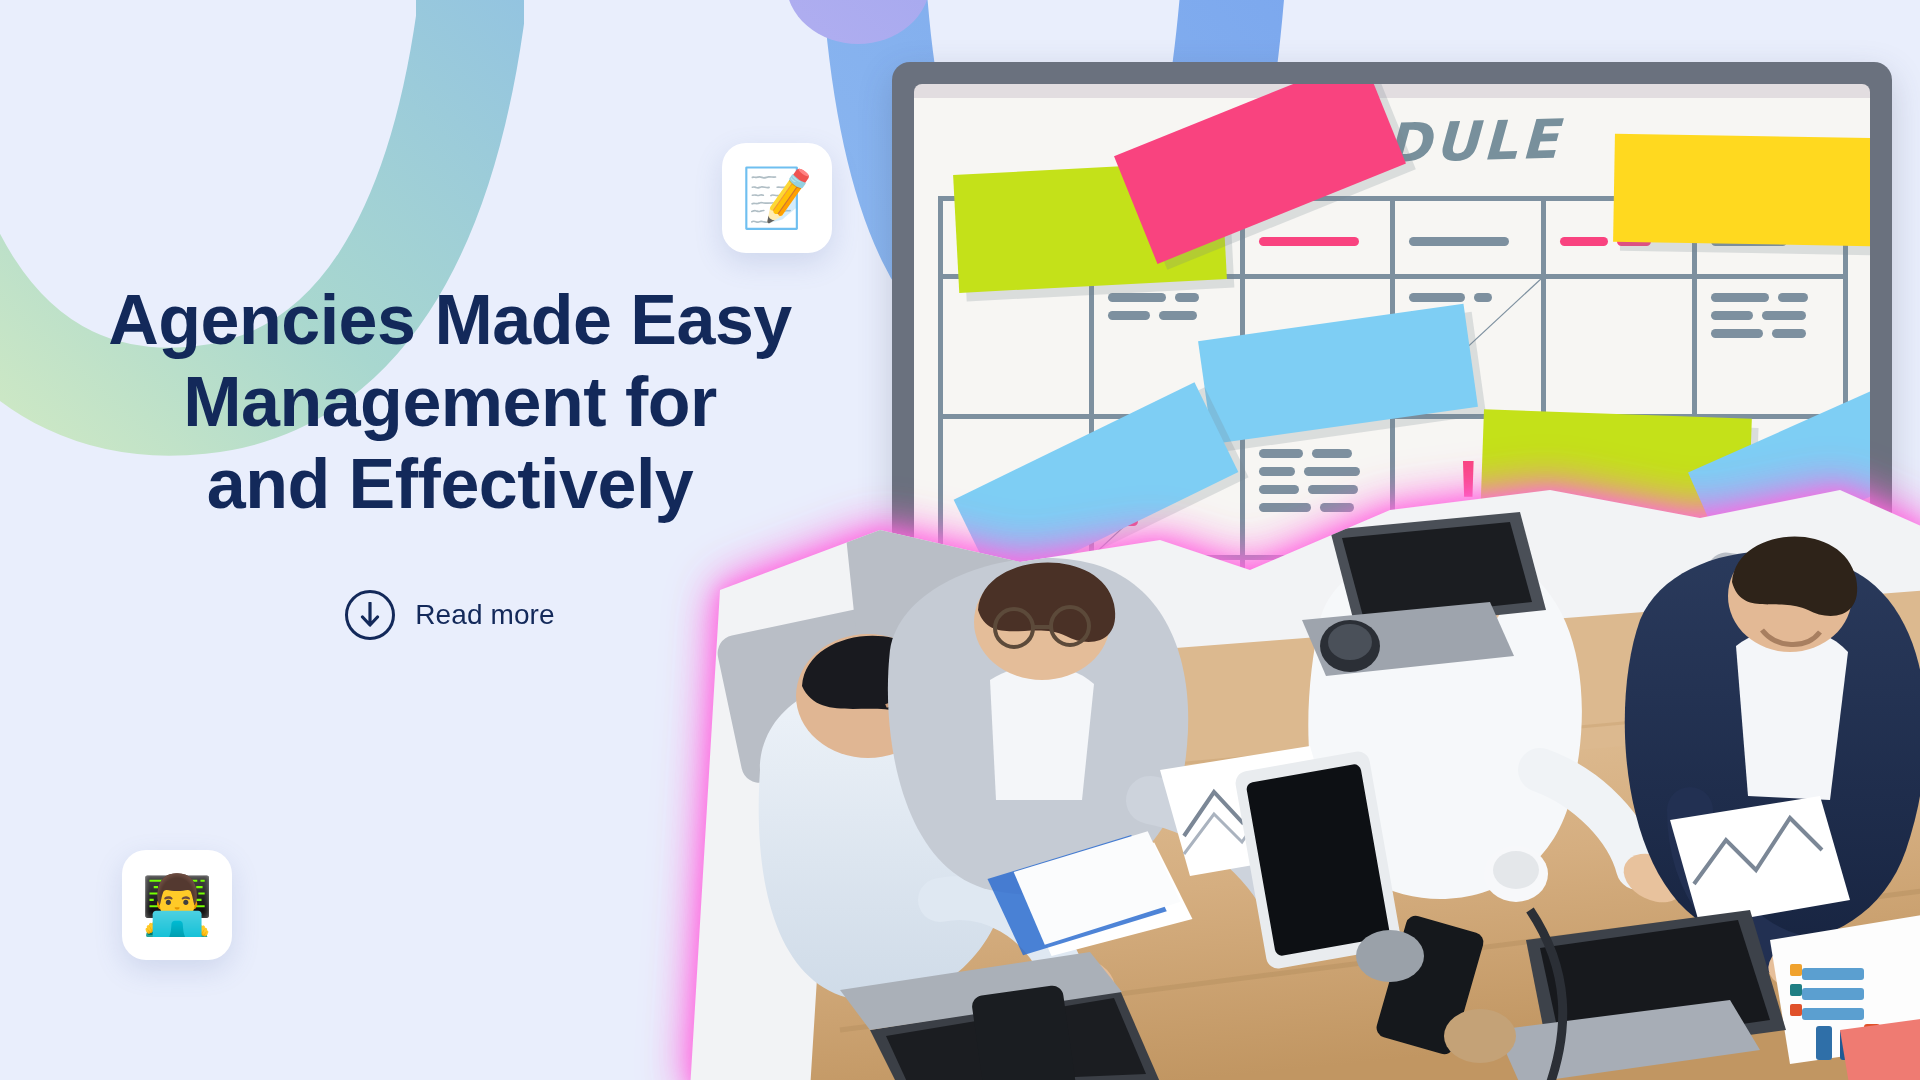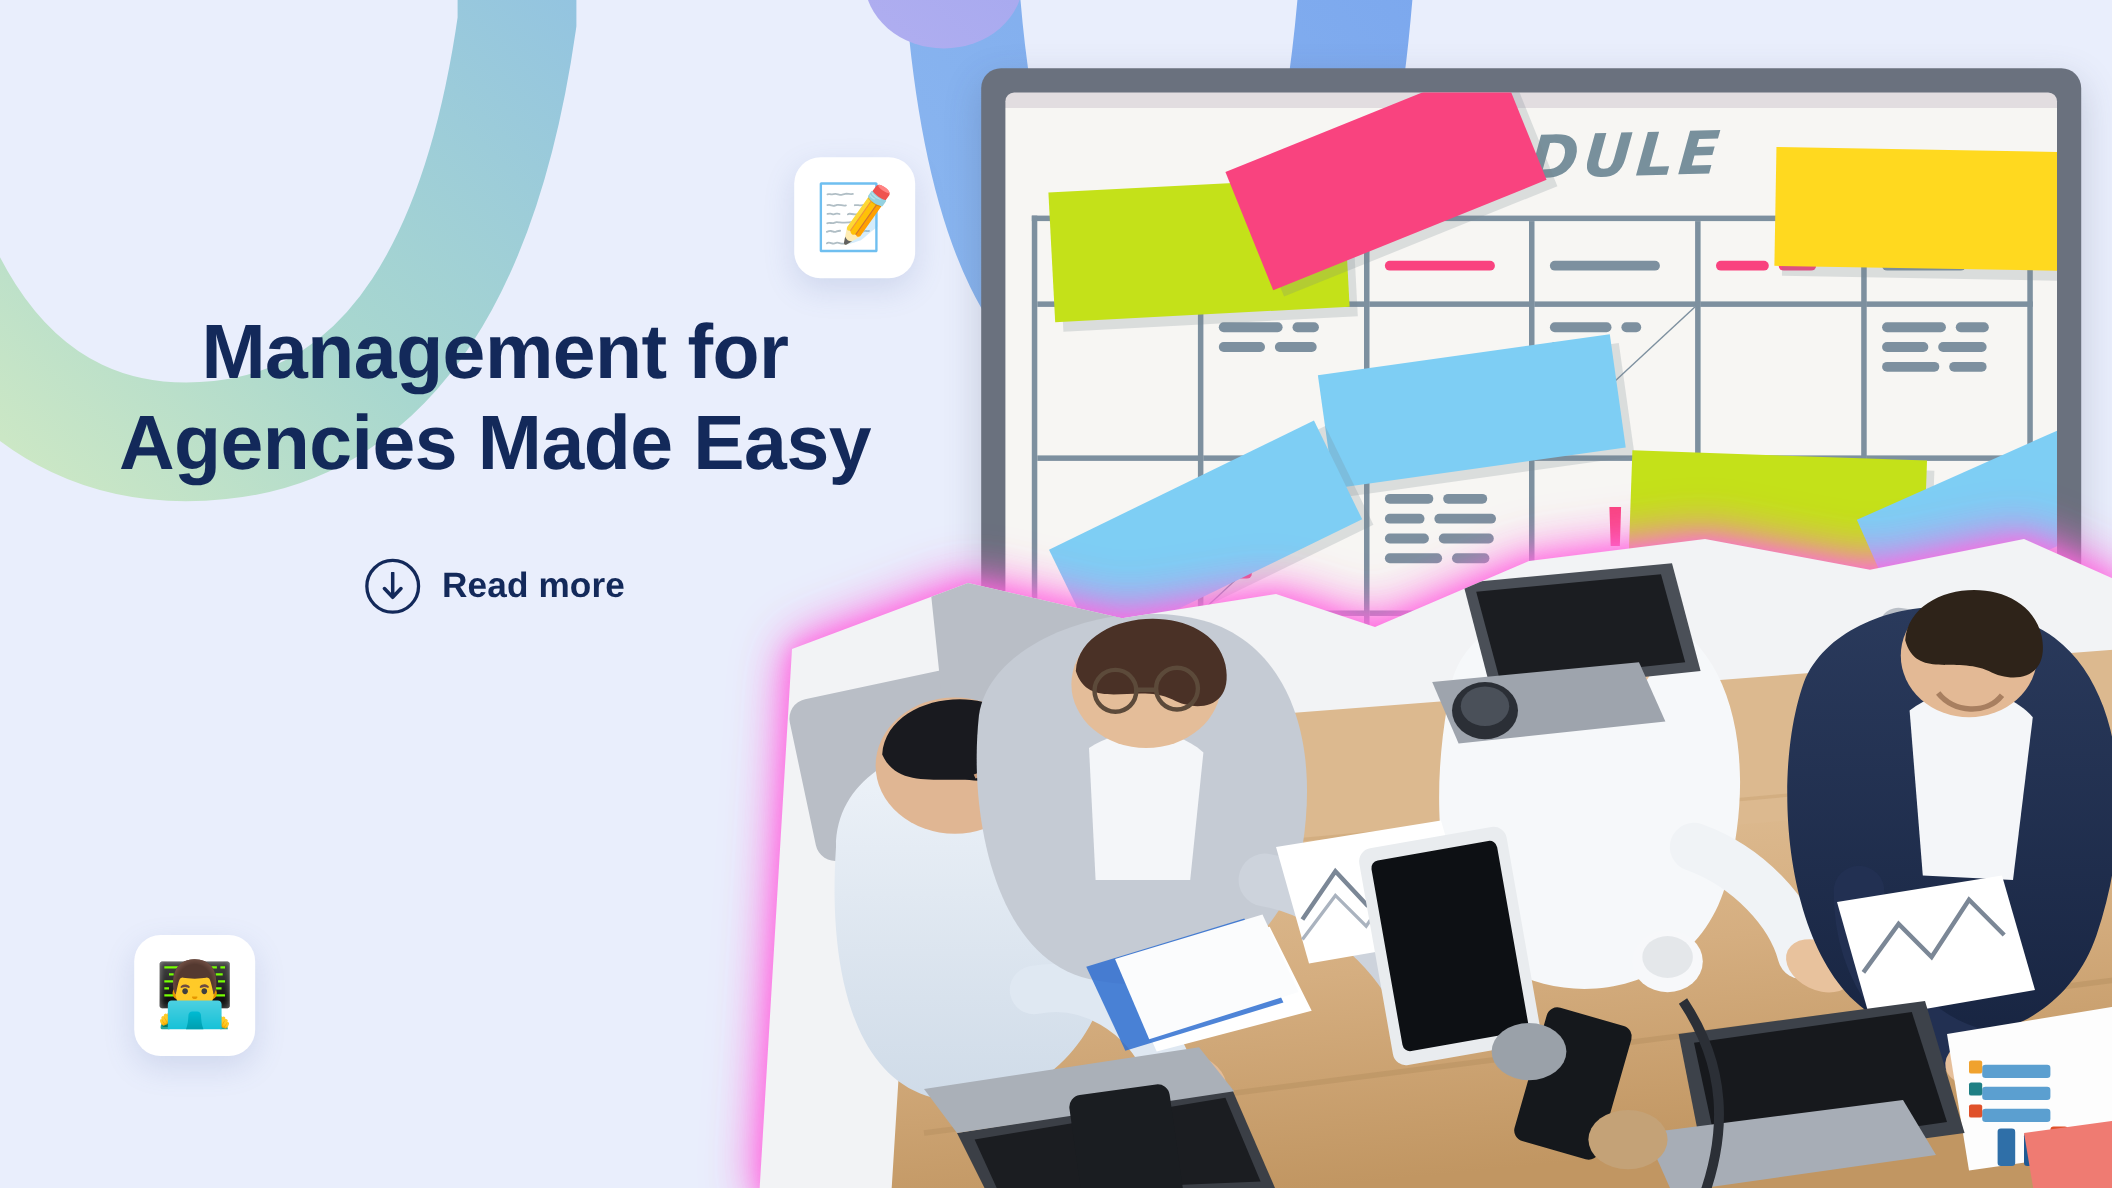--- a/index.html
+++ b/index.html
@@ -50,22 +50,22 @@
   }
   .rm-circle {
     width: 50px; height: 50px;
     border-radius: 50%;
     border: 3px solid #13295a;
     display: flex; align-items: center; justify-content: center;
     flex: 0 0 auto;
   }
   .rm-label {
     color: #13295a;
-    font-size: 32px;
-    font-weight: 700;
+    font-size: 28px;
+    font-weight: 400;
     letter-spacing: 0.1px;
   }
 
   
   .emoji-card {
     position: absolute;
     background: #ffffff;
     border-radius: 24px;
     box-shadow: 0 10px 28px rgba(90,110,170,0.18);
     display: flex; align-items: center; justify-content: center;
@@ -607,22 +607,23 @@
 
         <path d="M 840 440 C 880 500, 880 560, 858 620" stroke="#2b2f36" stroke-width="9" fill="none"></path>
 
         <polygon points="1150,560 1238,548 1240,612 1160,620" fill="#ef7b72"></polygon>
       </g>
     </svg>
   </div>
 
   <div class="left-col">
     <h1 class="headline">
+      <span class="hl-line">Agencies Made Easy</span>
       <span class="hl-line">Management for</span>
-      <span class="hl-line">Agencies Made Easy</span>
+      <span class="hl-line">and Effectively</span>
     </h1>
 
     <div class="read-more">
       <span class="rm-circle">
         <svg width="22" height="26" viewBox="0 0 22 26" xmlns="http://www.w3.org/2000/svg">
           <path d="M11 1 L11 22 M3.5 15 L11 23 L18.5 15" stroke="#13295a" stroke-width="3.2" fill="none" stroke-linecap="round" stroke-linejoin="round"></path>
         </svg>
       </span>
       <span class="rm-label">Read more</span>
     </div>

